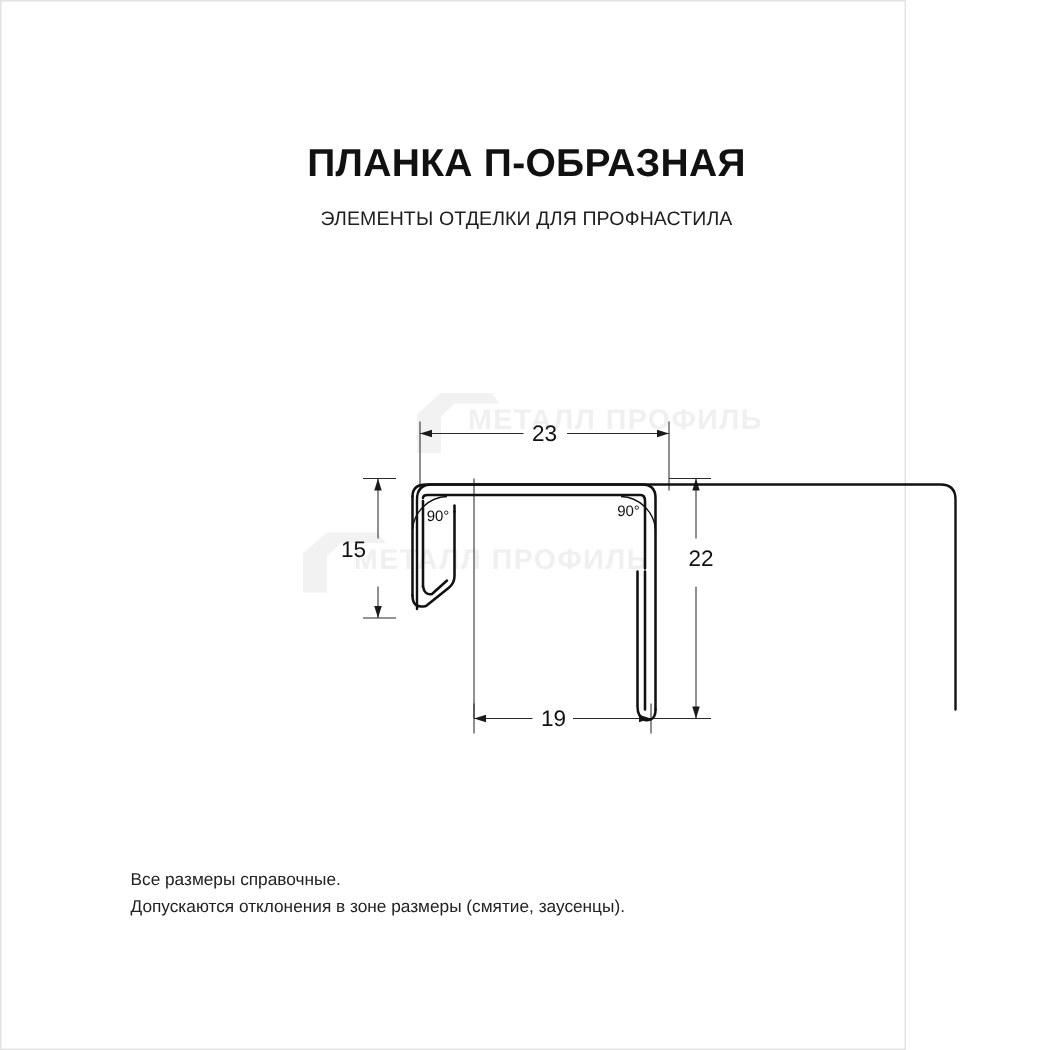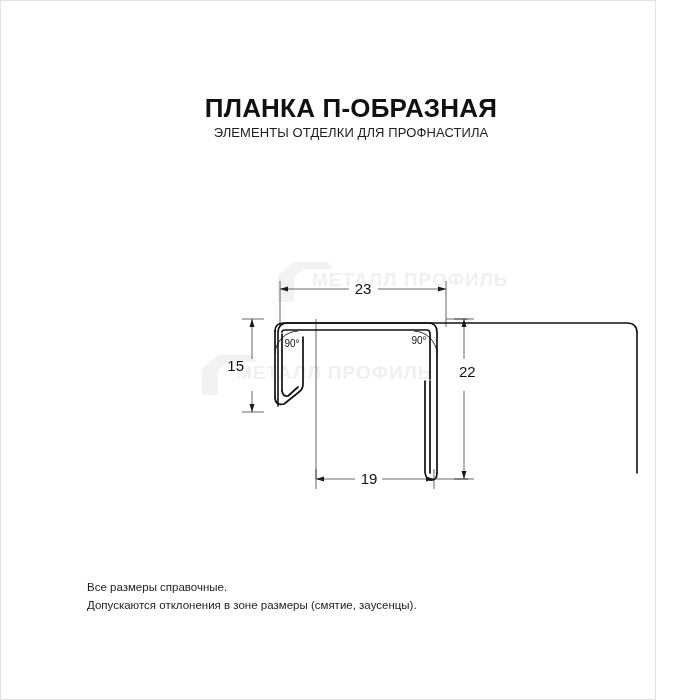--- a/index.html
+++ b/index.html
@@ -11,21 +11,21 @@
     width: 700px;
     height: 700px;
     font-family: "Liberation Sans", sans-serif;
     color: #1a1a1a;
     position: relative;
     overflow: hidden;
   }
   .page {
     position: absolute;
     left: 0; top: 0;
-    width: 656px;
+    width: 604px;
     height: 700px;
     border: 1px solid #e2e2e2;
     box-sizing: border-box;
   }
   .titles {
     position: absolute;
     left: 0;
     top: 92px;
     width: 700px;
     text-align: center;
@@ -33,20 +33,21 @@
   .title-main {
     font-size: 26px;
     font-weight: bold;
     letter-spacing: 0.2px;
     line-height: 1.22;
     color: #111111;
   }
   .title-sub {
     font-size: 13px;
     color: #1d1d1d;
+    margin-top: 13px;
     letter-spacing: 0.1px;
   }
   .drawing {
     position: absolute;
     left: 15px;
     top: 200px;
     width: 700px;
     height: 320px;
   }
   .notes {

